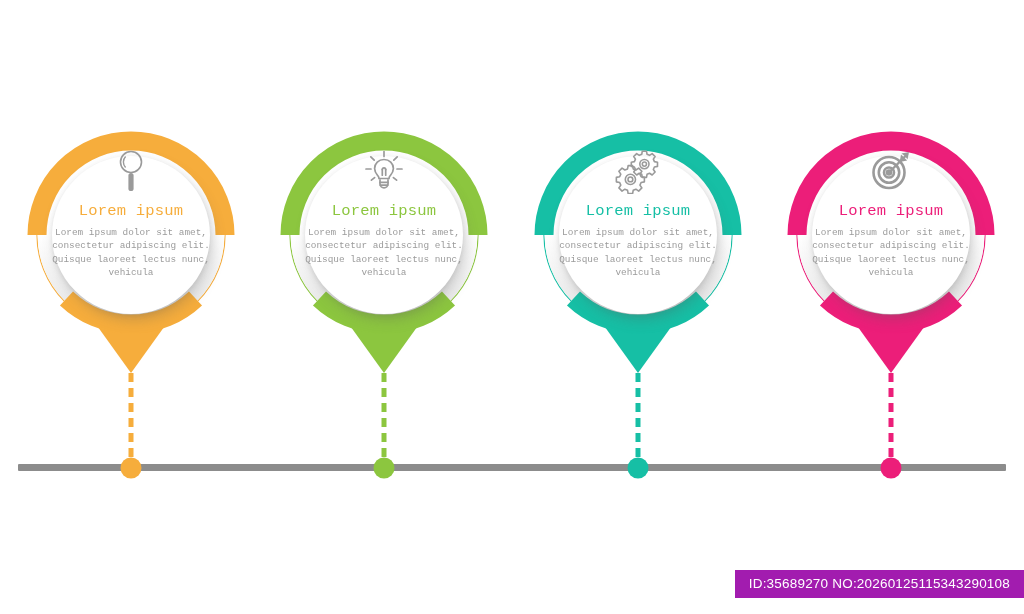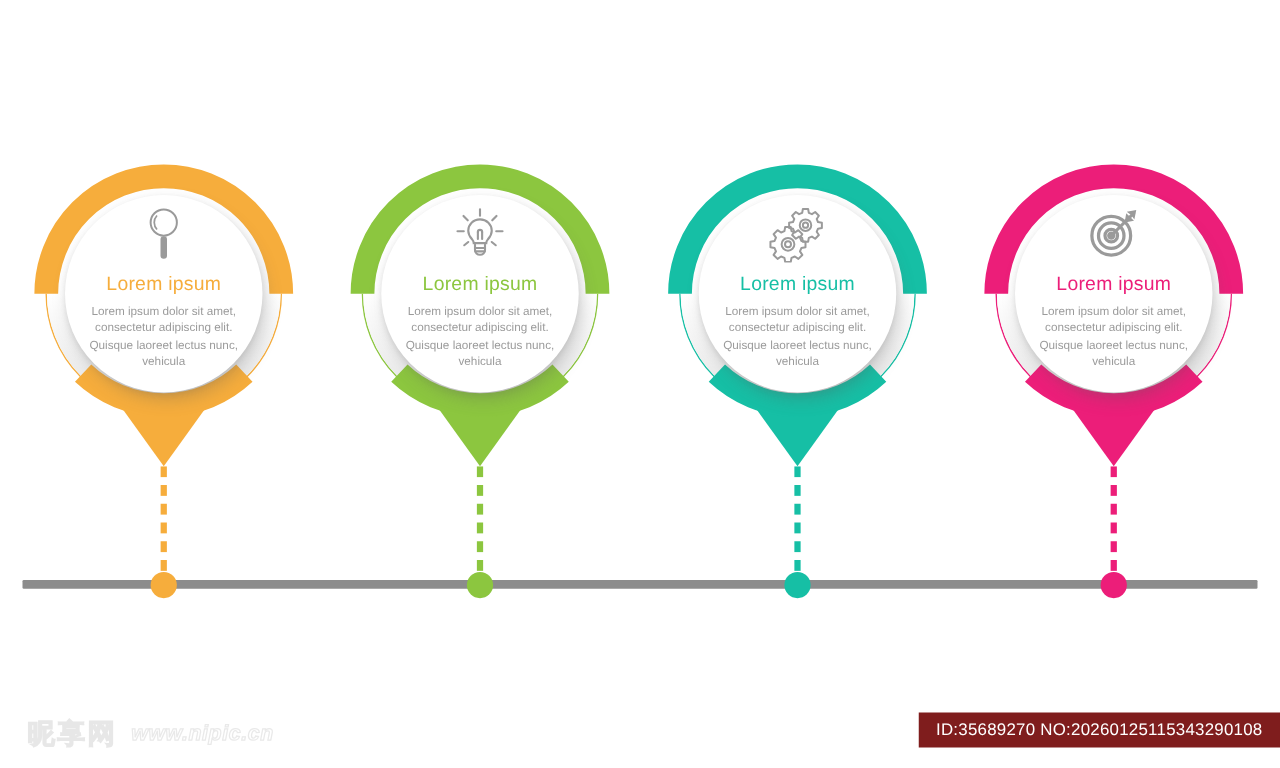--- a/index.html
+++ b/index.html
@@ -46,25 +46,26 @@
     width:158px;height:158px;
     margin-left:-79px;
     border-radius:50%;
     background:#ffffff;
     box-shadow: 3px 6px 13px rgba(90,90,90,0.26),
                 0 2px 4px rgba(120,120,120,0.14);
   }
   
   .pin-content{
     position:absolute;
-    left:50%;top:28px;
+    left:50%;top:12px;
     width:182px;
     margin-left:-91px;
     text-align:center;
     z-index:6;
+    font-family:Liberation Mono, monospace;
   }
   .pin-icon{
     height:52px;
     display:flex;align-items:center;justify-content:center;
     margin-bottom:6px;
   }
   .pin-icon svg{display:block;}
   .pin-title{
     font-size:15.5px;
     letter-spacing:.2px;
@@ -109,21 +110,21 @@
     font-size:17px;
     font-style:italic;
     font-weight:bold;
     color:transparent;
     -webkit-text-stroke:1px #dcdcdc;
     letter-spacing:.5px;
   }
   .idbar{
     position:absolute;
     right:0;bottom:16px;
-    background:#7f1d1d;
+    background:#a21caf;
     color:#ffffff;
     font-size:13.5px;
     padding:6px 14px 7px 14px;
     letter-spacing:.2px;
     white-space:nowrap;
   }
 </style>
 </head>
 <body>
 
@@ -313,20 +314,16 @@
       </div>
       <div class="dash" style="left: 891px; background-image: linear-gradient(rgb(236, 30, 121) 0px, rgb(236, 30, 121) 9px, transparent 9px, transparent 15px);"></div>
     </div>
   <div id="dots">
       <div class="tl-dot" style="left: 131px; background: rgb(246, 173, 60);"></div>
       <div class="tl-dot" style="left: 384px; background: rgb(140, 198, 63);"></div>
       <div class="tl-dot" style="left: 638px; background: rgb(22, 191, 165);"></div>
       <div class="tl-dot" style="left: 891px; background: rgb(236, 30, 121);"></div>
     </div>
 
-  <div class="wm">
-    <span class="wm-cn">昵享网</span>
-    <span class="wm-url">www.nipic.cn</span>
-  </div>
 
   <div class="idbar">ID:35689270 NO:20260125115343290108</div>
 
 </div>
 
 </body></html>

